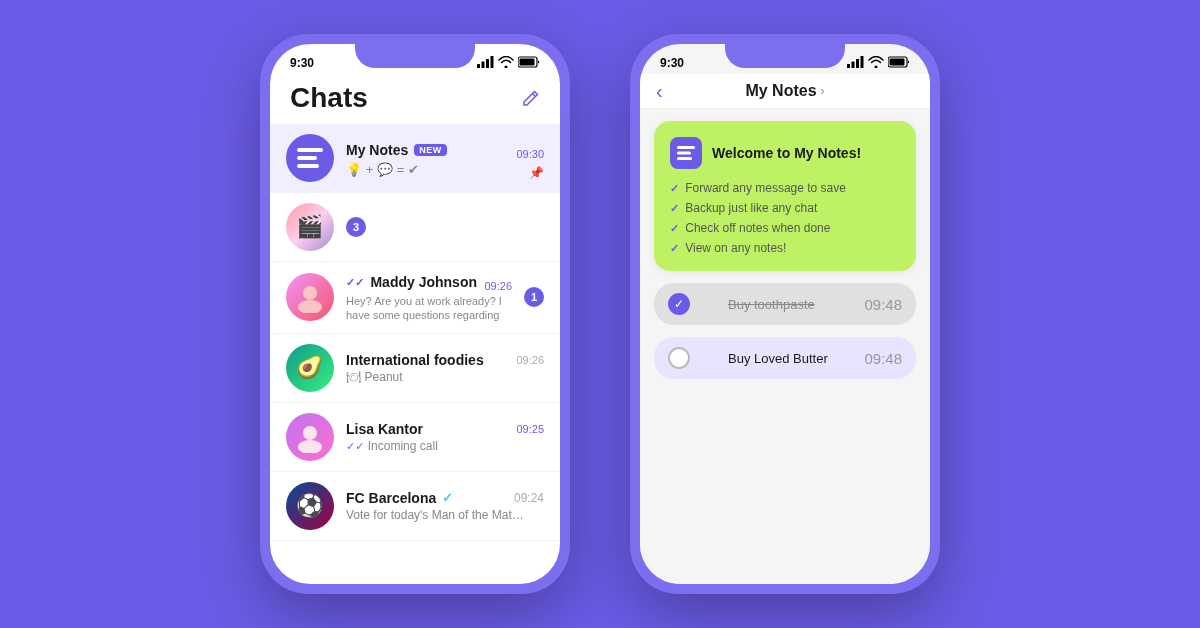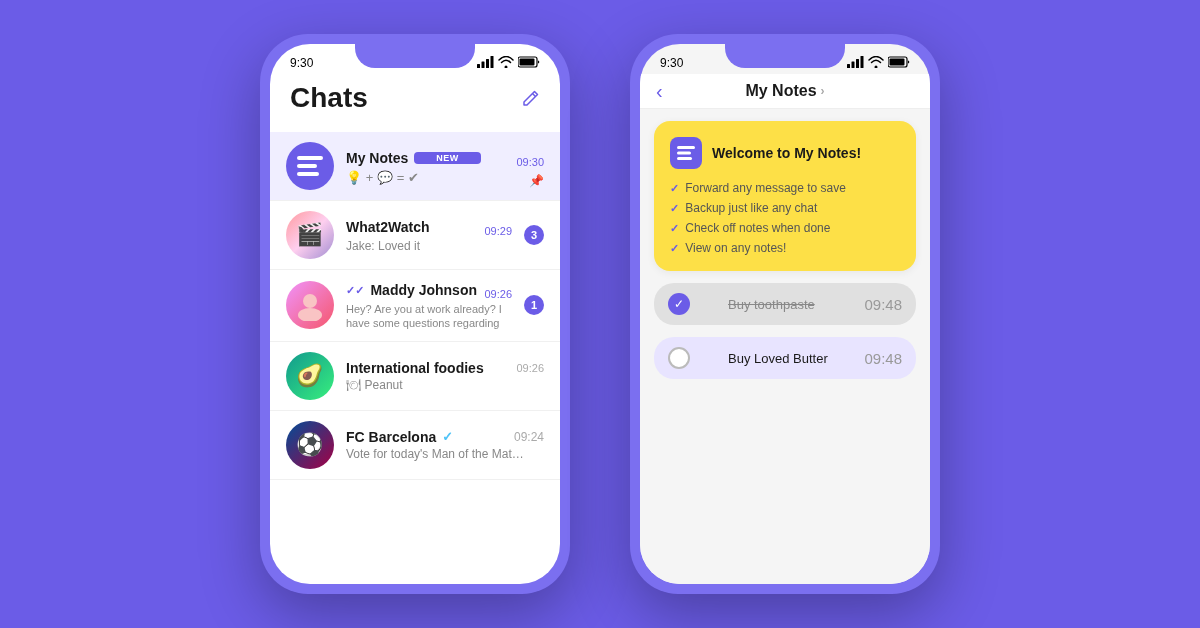--- a/index.html
+++ b/index.html
@@ -47,39 +47,39 @@
       z-index: 10;
     }
 
     
     .status-bar {
       display: flex;
       justify-content: space-between;
       align-items: center;
       padding: 12px 20px 4px;
       font-size: 12px;
-      font-weight: 400;
+      font-weight: 700;
       color: #000;
       flex-shrink: 0;
       position: relative;
       z-index: 5;
     }
     .status-icons {
       display: flex;
       align-items: center;
       gap: 4px;
       font-size: 11px;
     }
 
     
     .chats-header {
       display: flex;
       justify-content: space-between;
       align-items: flex-end;
-      padding: 8px 20px 18px;
+      padding: 8px 20px 10px;
       flex-shrink: 0;
     }
     .chats-title {
       font-size: 28px;
       font-weight: 700;
       color: #1a1a1a;
     }
     .compose-icon {
       color: #6B5CE7;
       font-size: 20px;
@@ -132,21 +132,21 @@
       color: #1a1a1a;
       display: flex;
       align-items: center;
       gap: 6px;
     }
     .new-badge {
       background: #6B5CE7;
       color: #fff;
       font-size: 9px;
       font-weight: 700;
-      padding: 1px 22px;
+      padding: 1px 5px;
       border-radius: 4px;
       letter-spacing: 0.5px;
     }
     .chat-time {
       font-size: 11px;
       color: #6B5CE7;
       margin-top: 8px;
     }
     .chat-preview {
       font-size: 12px;
@@ -221,21 +221,21 @@
       flex: 1;
       padding: 12px 14px;
       overflow: hidden;
       display: flex;
       flex-direction: column;
       gap: 12px;
       background: #f5f5f5;
     }
 
     .welcome-card {
-      background: #fde047;
+      background: #bef264;
       border-radius: 16px;
       padding: 16px;
       box-shadow: 0 2px 8px rgba(0,0,0,0.06);
     }
     .welcome-header {
       display: flex;
       align-items: center;
       gap: 10px;
       margin-bottom: 12px;
     }
@@ -381,27 +381,20 @@
             </span>
             <span class="chat-time">09:30</span>
           </div>
           <div class="chat-preview notes-emoji">💡 + 💬 = ✔</div>
         </div>
         <span class="pin-icon">📌</span>
       </div>
 
       <div class="chat-item">
         <div class="avatar avatar-w2w">🎬</div>
-        <div class="chat-content">
-          <div class="chat-name-row">
-            <span class="chat-name">What2Watch</span>
-            <span class="chat-time">09:29</span>
-          </div>
-          <div class="chat-preview">Jake: Loved it</div>
-        </div>
         <div class="unread-badge">3</div>
       </div>
 
       <div class="chat-item">
         <div class="avatar" style="background:linear-gradient(135deg,#f093fb,#f5576c);">
           <svg width="32" height="32" viewBox="0 0 32 32">
               <circle cx="16" cy="12" r="7" fill="#f9c4c4"></circle>
               <ellipse cx="16" cy="26" rx="12" ry="7" fill="#f9c4c4"></ellipse>
             </svg>
         </div>
@@ -422,20 +415,35 @@
         <div class="avatar avatar-intl">🥑</div>
         <div class="chat-content">
           <div class="chat-name-row">
             <span class="chat-name">International foodies</span>
             <span style="font-size:11px;color:#aaa;">09:26</span>
           </div>
           <div class="chat-preview">🍽 Peanut</div>
         </div>
       </div>
 
+      <div class="chat-item">
+        <div class="avatar" style="background:linear-gradient(135deg,#c471f5,#fa71cd);">
+          <svg width="32" height="32" viewBox="0 0 32 32">
+              <circle cx="16" cy="12" r="7" fill="#fce4ec"></circle>
+              <ellipse cx="16" cy="26" rx="12" ry="7" fill="#fce4ec"></ellipse>
+            </svg>
+        </div>
+        <div class="chat-content">
+          <div class="chat-name-row">
+            <span class="chat-name">Lisa Kantor</span>
+            <span style="font-size:11px;color:#6B5CE7;">09:25</span>
+          </div>
+          <div class="chat-preview"><span class="tick-icon">✓✓</span> Incoming call</div>
+        </div>
+      </div>
 
       <div class="chat-item">
         <div class="avatar" style="background:linear-gradient(135deg,#004D98,#A50044);">
           <span style="font-size:22px;">⚽</span>
         </div>
         <div class="chat-content">
           <div class="chat-name-row">
             <span class="chat-name">
               <span>FC Barcelona</span>
               <span style="color:#4FC3F7;font-size:13px;">✓</span>

